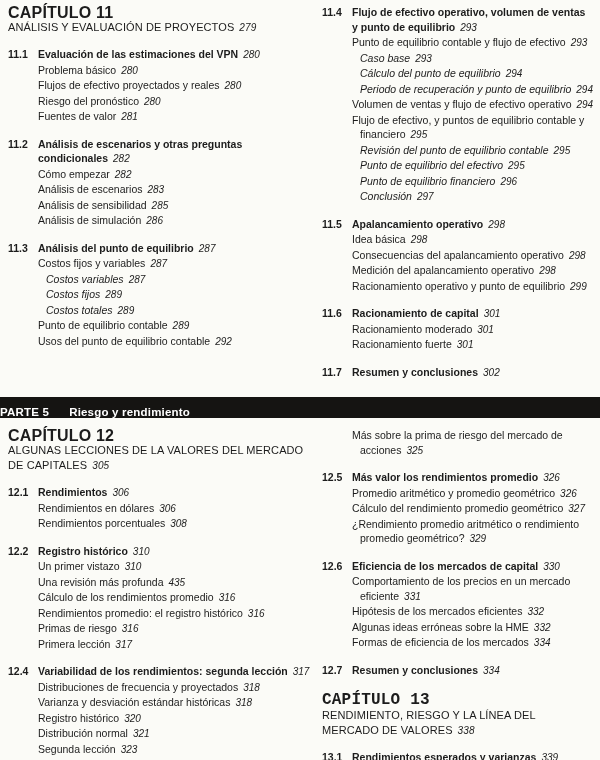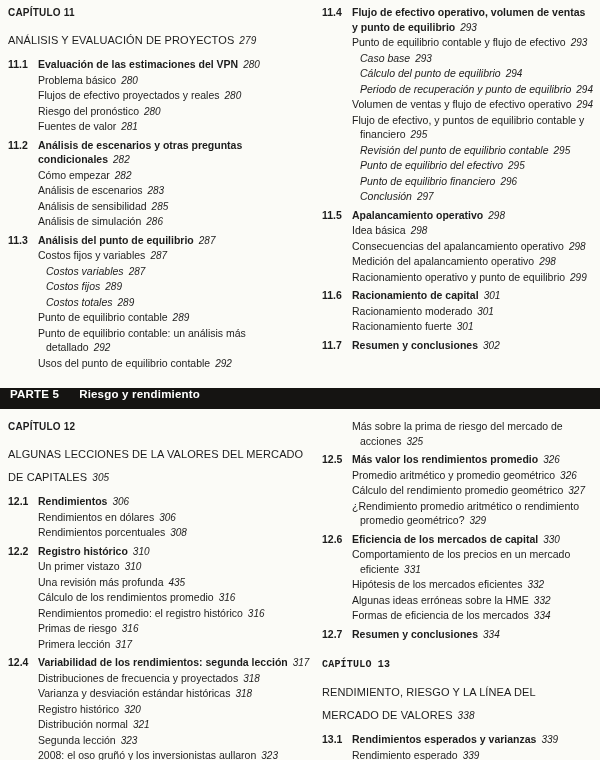--- a/index.html
+++ b/index.html
@@ -15,49 +15,48 @@
   .cols { display: flex; align-items: flex-start; }
   .cols.top    { padding: 5px 6px 0 8px; }
   .cols.bottom { padding: 10px 6px 0 8px; }
   .col-left  { width: 302px; margin-right: 12px; flex: none; }
   .col-right { width: 272px; flex: none; }
 
   .entry { font-size: 10.5px; line-height: 14.5px; }
   .entry .page { font-style: italic; margin-left: 5px; font-size: 10px; }
 
   .chapter {
-    font-weight: bold; font-size: 10px; letter-spacing: 0.2px;
+    font-weight: bold; font-size: 16px; letter-spacing: 0.2px;
     line-height: 15px;
   }
   .col > .chapter:not(:first-child) { margin-top: 15px; font-family: Liberation Mono, monospace; }
 
   .chtitle {
-    font-size: 11px; line-height: 23px; letter-spacing: 0.1px;
-    margin-top: 9px; margin-bottom: 5px;
+    font-size: 11px; line-height: 15px; letter-spacing: 0.1px;
+    margin-bottom: 5px;
   }
 
   .section {
     font-weight: bold;
-    margin-top: 3px;
+    margin-top: 12px;
     padding-left: 30px; text-indent: -30px;
   }
   .col > .entry:first-child { margin-top: 0; }
   .section .num { display: inline-block; width: 30px; text-indent: 0; }
   .section .page { font-weight: normal; }
 
   .sub    { padding-left: 38px; text-indent: -8px; }
   .subsub { font-style: italic; padding-left: 46px; text-indent: -8px; }
 
   .part-banner {
     margin-top: 17px;
     height: 21px; width: 600px;
     background: var(--banner-bg, #151412);
     color: var(--banner-text, #ffffff);
-    display: flex; align-items: flex-start;
-    padding-left: 10px;
+    display: flex; align-items: flex-end;
     font-weight: bold; font-size: 11.5px; letter-spacing: 0.2px;
   }
   .part-label { margin-right: 20px; }
 </style>
 </head>
 <body>
 
 <div class="page">
 
   <div class="cols top">
@@ -73,21 +72,20 @@
         <div class="entry sub"><span class="txt">Cómo empezar</span><span class="page">282</span></div>
         <div class="entry sub"><span class="txt">Análisis de escenarios</span><span class="page">283</span></div>
         <div class="entry sub"><span class="txt">Análisis de sensibilidad</span><span class="page">285</span></div>
         <div class="entry sub"><span class="txt">Análisis de simulación</span><span class="page">286</span></div>
         <div class="entry section"><span class="num">11.3</span><span class="txt">Análisis del punto de equilibrio</span><span class="page">287</span></div>
         <div class="entry sub"><span class="txt">Costos fijos y variables</span><span class="page">287</span></div>
         <div class="entry subsub"><span class="txt">Costos variables</span><span class="page">287</span></div>
         <div class="entry subsub"><span class="txt">Costos fijos</span><span class="page">289</span></div>
         <div class="entry subsub"><span class="txt">Costos totales</span><span class="page">289</span></div>
         <div class="entry sub"><span class="txt">Punto de equilibrio contable</span><span class="page">289</span></div>
-        <div class="entry sub"><span class="txt">Punto de equilibrio contable: un análisis más detallado</span><span class="page">292</span></div>
         <div class="entry sub"><span class="txt">Usos del punto de equilibrio contable</span><span class="page">292</span></div>
       </div>
     <div class="col col-right">
         <div class="entry section"><span class="num">11.4</span><span class="txt">Flujo de efectivo operativo, volumen de ventas y punto de equilibrio</span><span class="page">293</span></div>
         <div class="entry sub"><span class="txt">Punto de equilibrio contable y flujo de efectivo</span><span class="page">293</span></div>
         <div class="entry subsub"><span class="txt">Caso base</span><span class="page">293</span></div>
         <div class="entry subsub"><span class="txt">Cálculo del punto de equilibrio</span><span class="page">294</span></div>
         <div class="entry subsub"><span class="txt">Periodo de recuperación y punto de equilibrio</span><span class="page">294</span></div>
         <div class="entry sub"><span class="txt">Volumen de ventas y flujo de efectivo operativo</span><span class="page">294</span></div>
         <div class="entry sub"><span class="txt">Flujo de efectivo, y puntos de equilibrio contable y financiero</span><span class="page">295</span></div>

